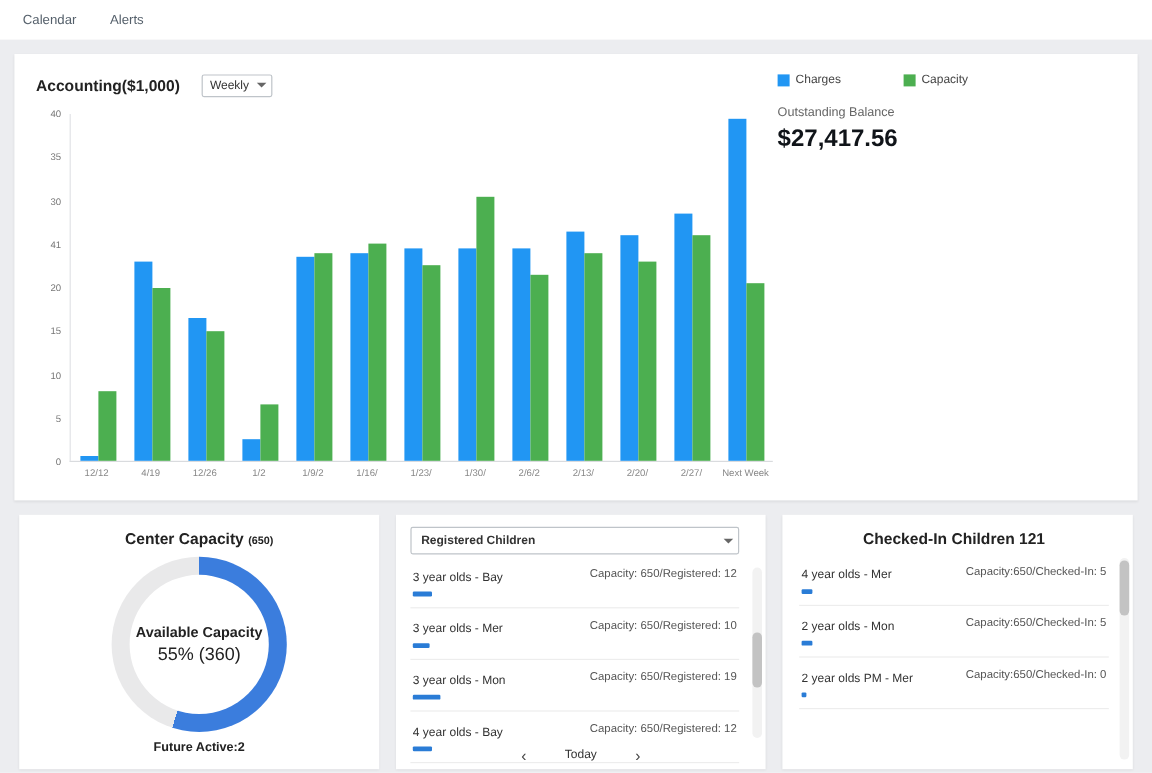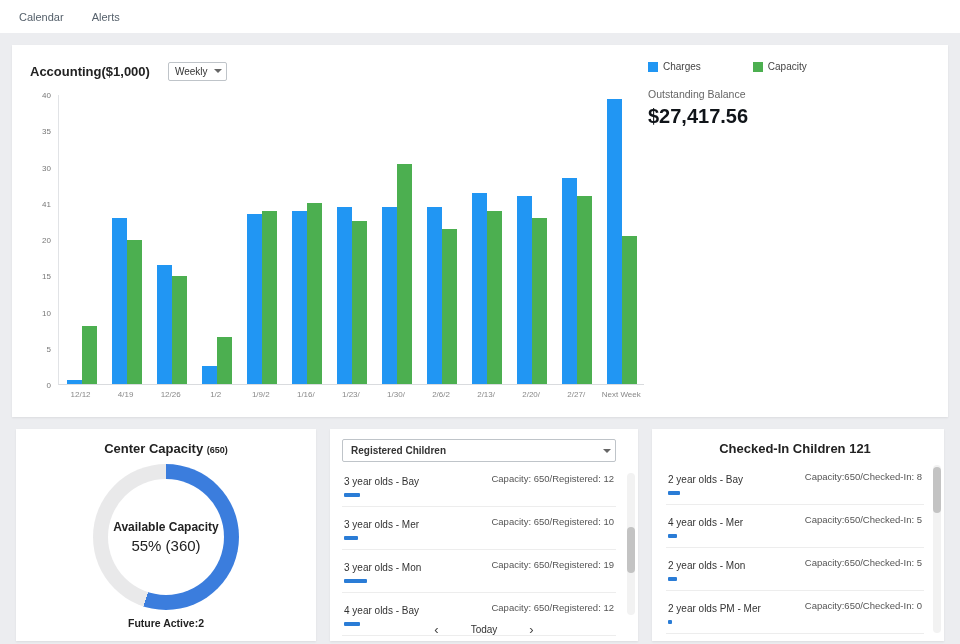--- a/index.html
+++ b/index.html
@@ -258,25 +258,20 @@
       <button class="page-btn">‹</button>
       <span>Today</span>
       <button class="page-btn">›</button>
     </div>
   </div>
 
   <div class="card chk-card">
     <h3>Checked-In Children 121</h3>
     <div class="list">
       <div class="row">
-        <span class="row-label">2 year olds - Bay</span>
-        <span class="row-cap">Capacity:650/Checked-In: 8</span>
-        <div class="row-bar" style="width: 12px; background: rgb(42, 124, 214);"></div>
-      </div>
-      <div class="row">
         <span class="row-label">4 year olds - Mer</span>
         <span class="row-cap">Capacity:650/Checked-In: 5</span>
         <div class="row-bar" style="width: 9px; background: rgb(42, 124, 214);"></div>
       </div>
       <div class="row">
         <span class="row-label">2 year olds - Mon</span>
         <span class="row-cap">Capacity:650/Checked-In: 5</span>
         <div class="row-bar" style="width: 9px; background: rgb(42, 124, 214);"></div>
       </div>
       <div class="row">

